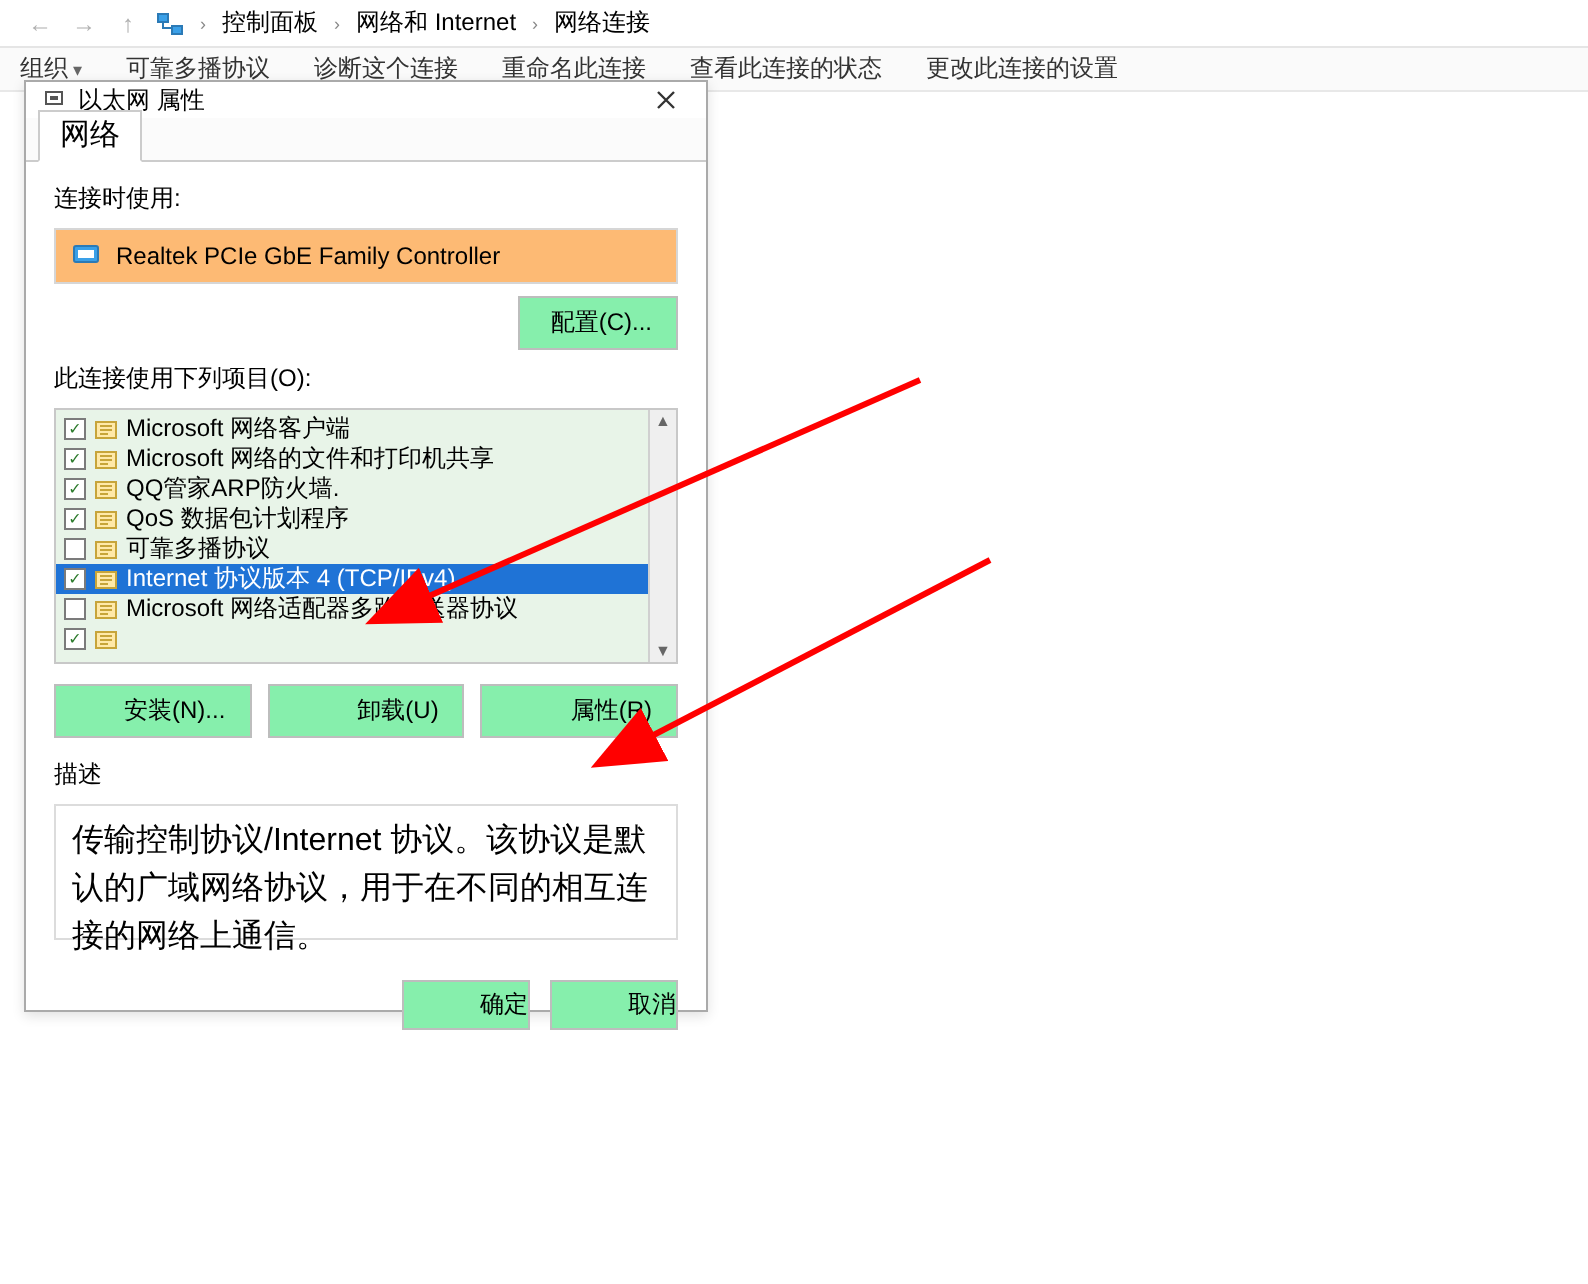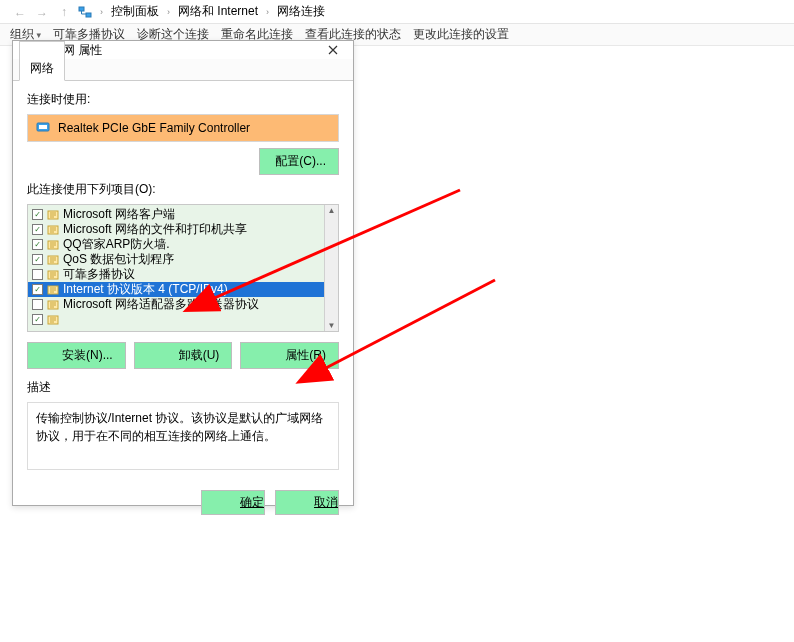--- a/index.html
+++ b/index.html
@@ -40,21 +40,21 @@
     .crumb { cursor: pointer; }
 
     
     .cmd-bar {
       display: flex;
       align-items: center;
       height: 22px;
       background: #fafafa;
       border-bottom: 1px solid #e8e8e8;
       padding-left: 6px;
-      gap: 4px;
+      gap: 14px;
       font-size: 12px;
       color: #333;
     }
     .cmd-bar .item { cursor: pointer; padding: 0 4px; white-space: nowrap; }
     .cmd-bar .item.menu::after { content: " ▾"; font-size: 9px; color: #666; }
 
     
     .dialog {
       position: absolute;
       left: 12px;
@@ -89,22 +89,22 @@
       padding-left: 6px;
       height: 22px;
       align-items: flex-end;
       border-bottom: 1px solid #ccc;
       background: #fbfbfb;
     }
     .tab {
       border: 1px solid #ccc;
       border-bottom: 1px solid #fff;
       background: #fff;
-      padding: 18px 10px 3px;
-      font-size: 12px;
+      padding: 2px 10px 3px;
+      font-size: 15px;
       margin-bottom: -1px;
       cursor: pointer;
     }
 
     .dlg-body {
       padding: 10px 14px 10px;
       flex: 1;
       display: flex;
       flex-direction: column;
       gap: 6px;
@@ -187,32 +187,32 @@
       justify-content: space-between;
       margin-top: 4px;
       border-radius: 11px;
     }
     .btn-row3 .btn { flex: 1; }
 
     .desc-box {
       border: 1px solid #dcdcdc;
       padding: 6px 8px;
       background: #fff;
-      font-size: 12px;
+      font-size: 16px;
       line-height: 1.5;
       height: 68px;
     }
 
     .dlg-footer {
       display: flex;
       justify-content: flex-end;
       gap: 10px;
       padding: 10px 14px 12px;
     }
-    .dlg-footer .btn { min-width: 64px; padding: 3px 0; text-decoration: underline; }
+    .dlg-footer .btn { min-width: 64px; padding: 3px 0; }
 
     
     .arrow-layer {
       position: absolute;
       inset: 0;
       pointer-events: none;
     }
   </style>
 </head>
 <body>

